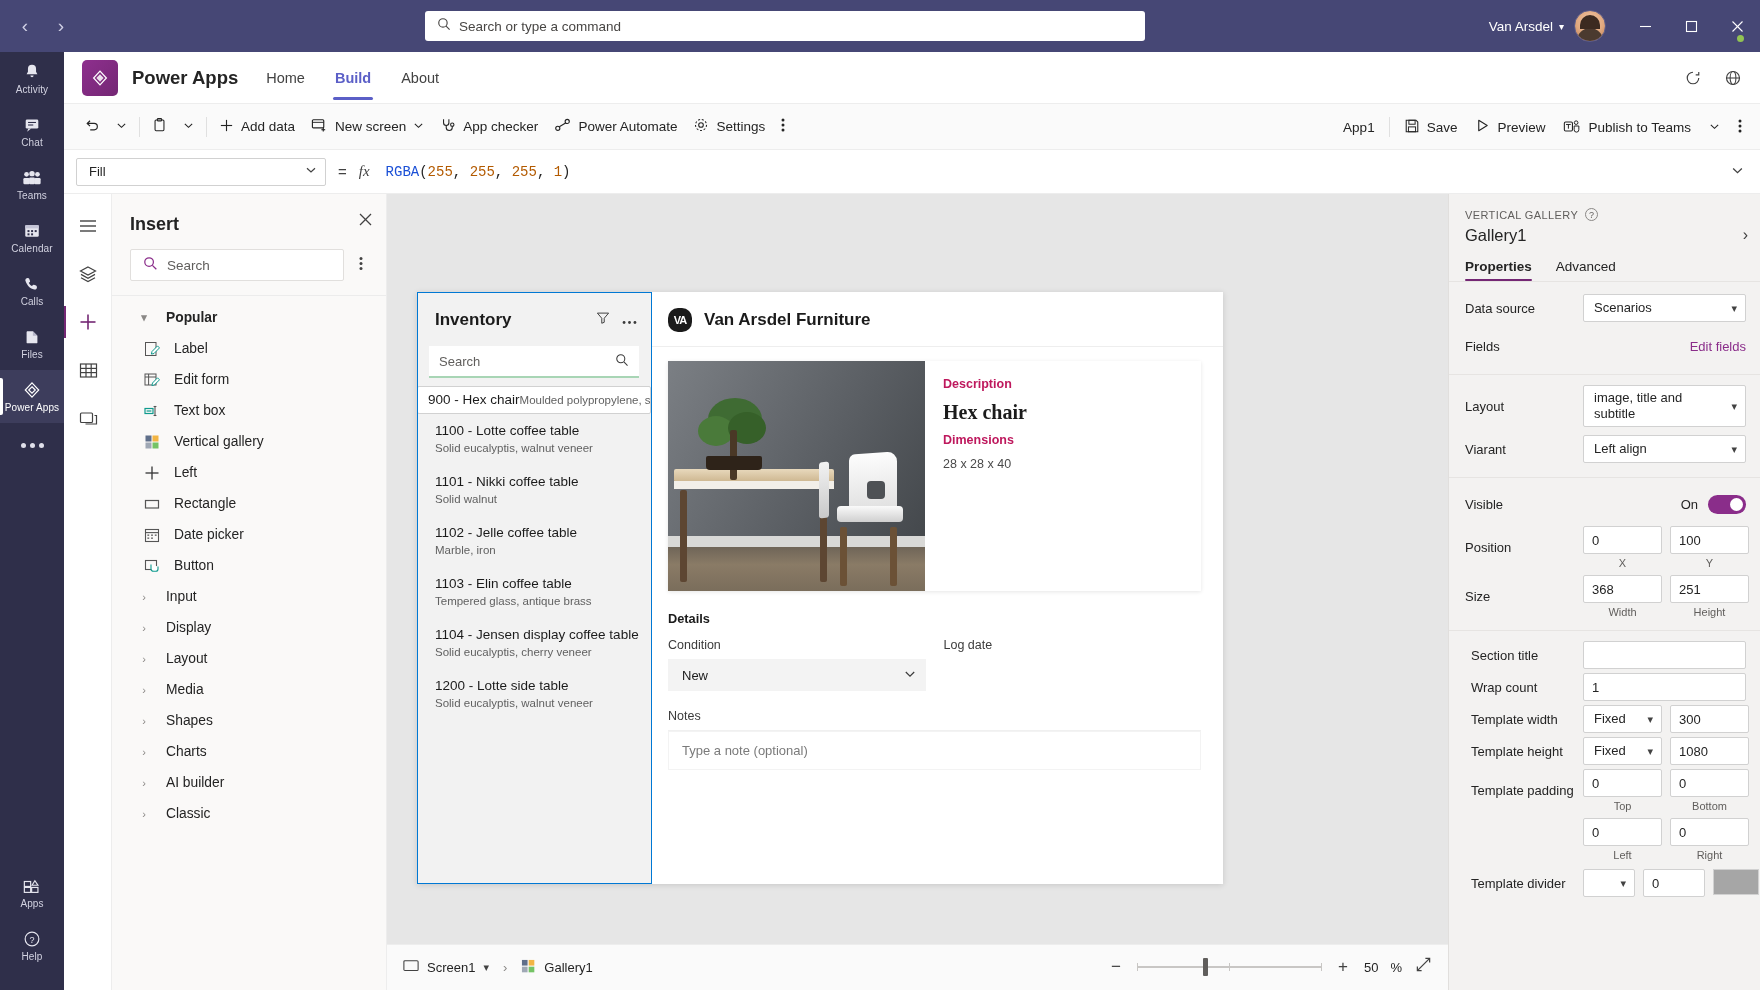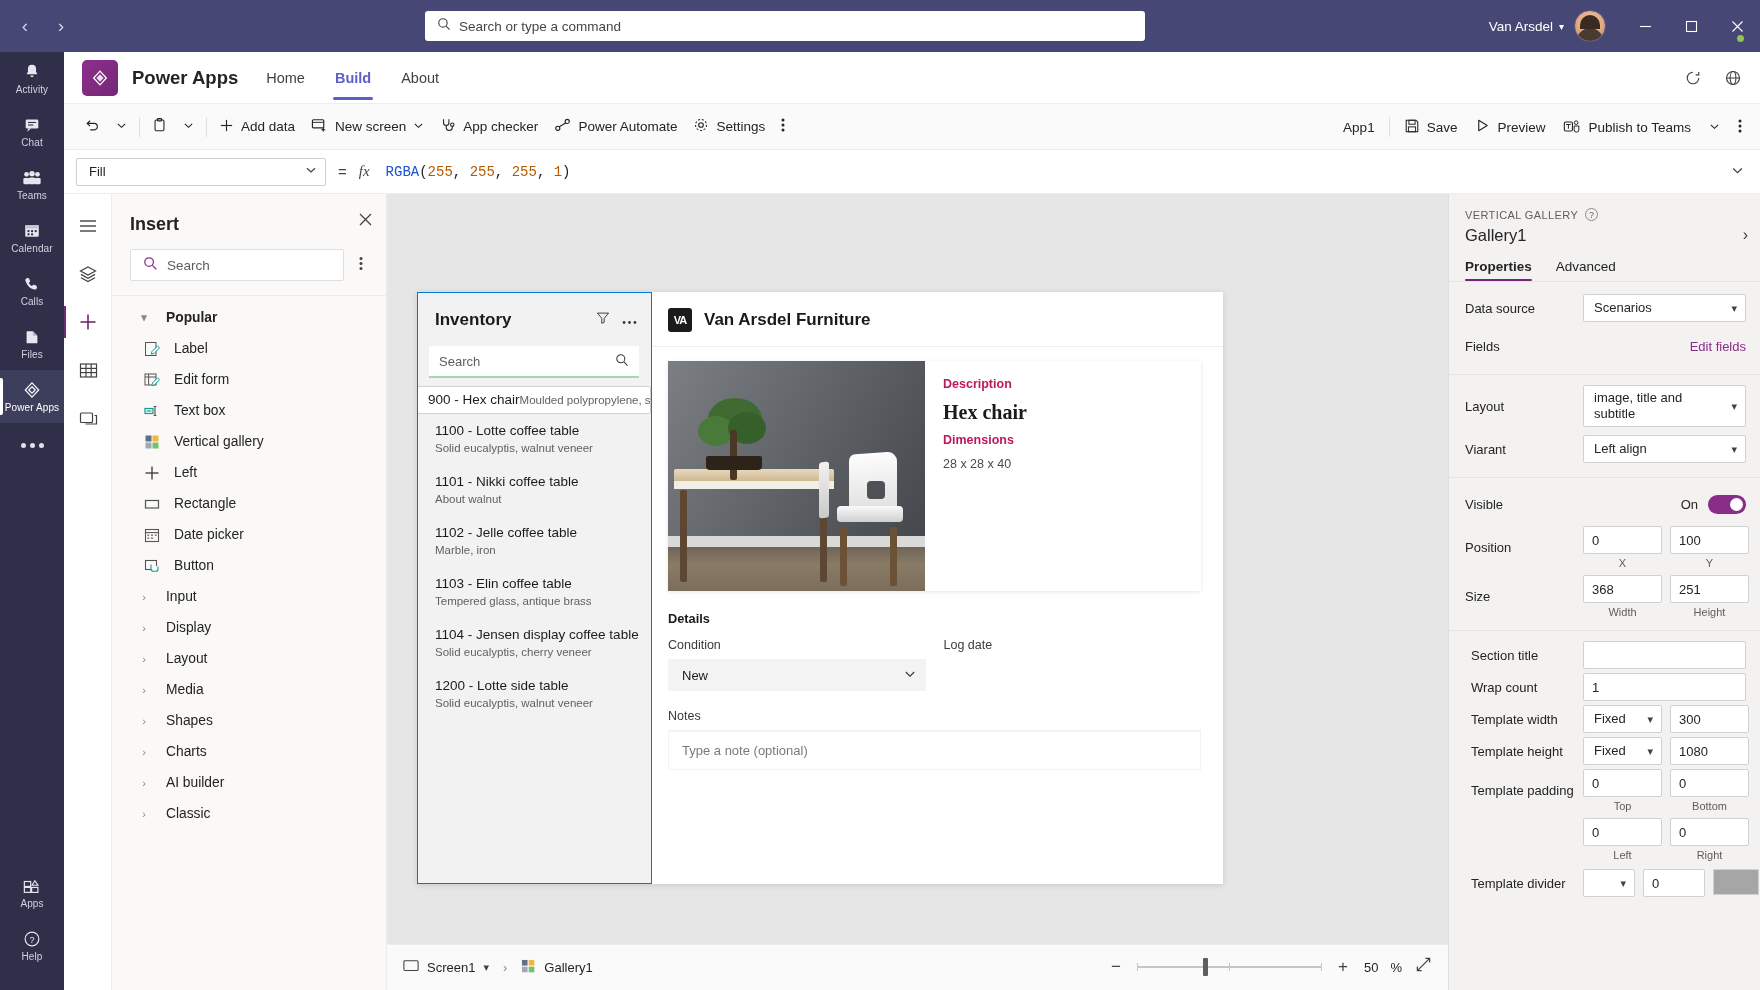--- a/index.html
+++ b/index.html
@@ -182,21 +182,21 @@
   .gal-search .t { flex:1; }
   .gal-items { margin-top:8px; }
   .gal-item { padding:8px 14px 9px 18px; cursor:pointer; }
   .gal-item.sel { background:#fff; }
   .gi-t { font-size:13.5px; color:#1b1b1b; line-height:18px; white-space:nowrap; }
   .gi-s { font-size:11.5px; color:#616161; line-height:16px; white-space:nowrap; }
 
   .detail { flex:1; background:#fff; position:relative; }
   .det-head { display:flex; align-items:center; gap:12px; padding:16px 0 14px 16px; border-bottom:1px solid #eee; }
   .brandmark {
-    width:24px;height:24px;background:#1b1b1b;border-radius:3px;color:#fff;
+    width:24px;height:24px;background:#1b1b1b;border-radius:10px;color:#fff;
     display:flex;align-items:center;justify-content:center;font-size:11px;font-weight:bold;
     letter-spacing:-1px; font-family:"Liberation Sans", sans-serif;
   }
   .det-title { font-size:17px; font-weight:bold; color:#1b1b1b; }
   .card { display:flex; margin:14px 22px 0 16px; box-shadow:0 1px 4px rgba(0,0,0,.10); background:#fff;}
   .card-img {
     width:257px; height:230px; position:relative; overflow:hidden;
     background:linear-gradient(150deg,#6f7377 0%, #55585c 45%, #3c3f43 100%);
   }
   .room-wall { position:absolute; left:0; top:0; width:100%; height:78%;
@@ -912,21 +912,21 @@
               <div class="gal-item sel">
                 <div class="gi-t">900 - Hex chair</div>
                 <div class="gi-s">Moulded polypropylene, solid walnut</div>
               </div>
               <div class="gal-item">
                 <div class="gi-t">1100 - Lotte coffee table</div>
                 <div class="gi-s">Solid eucalyptis, walnut veneer</div>
               </div>
               <div class="gal-item">
                 <div class="gi-t">1101 - Nikki coffee table</div>
-                <div class="gi-s">About walnut</div>
+                <div class="gi-s">Solid walnut</div>
               </div>
               <div class="gal-item">
                 <div class="gi-t">1102 - Jelle coffee table</div>
                 <div class="gi-s">Marble, iron</div>
               </div>
               <div class="gal-item">
                 <div class="gi-t">1103 - Elin coffee table</div>
                 <div class="gi-s">Tempered glass, antique brass</div>
               </div>
               <div class="gal-item">

